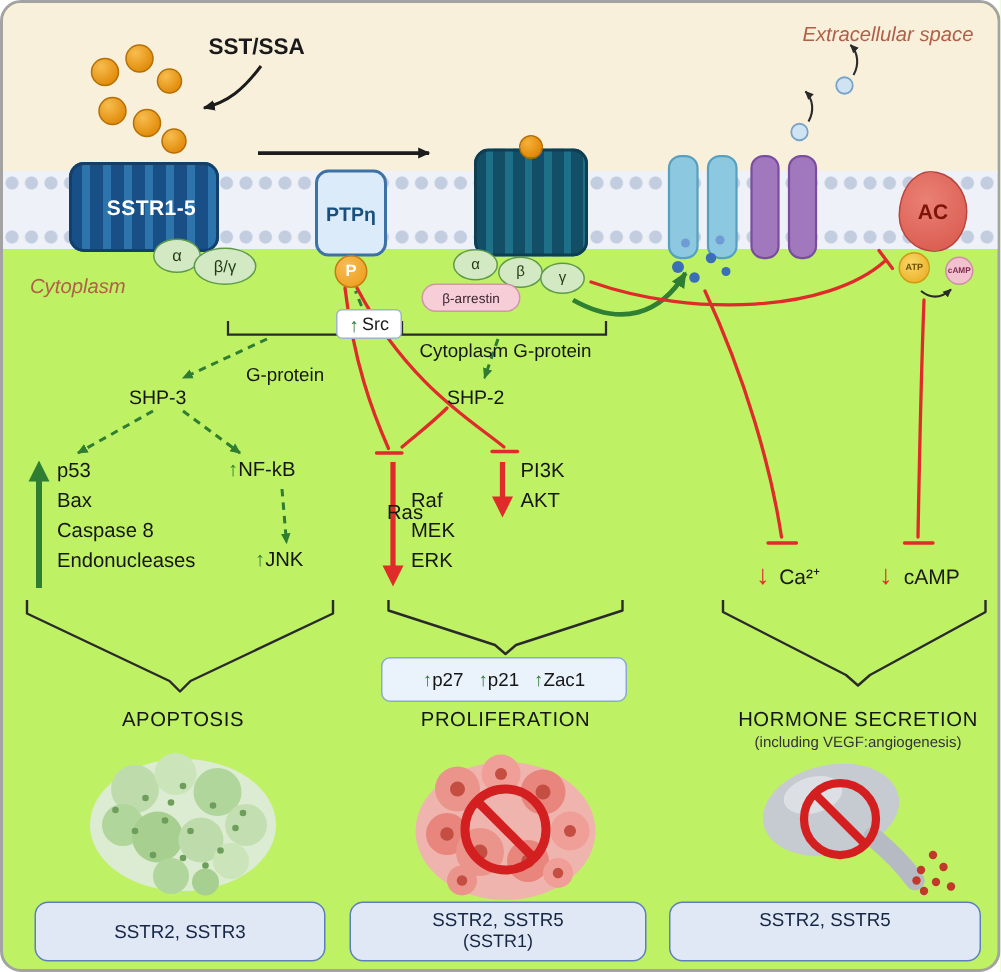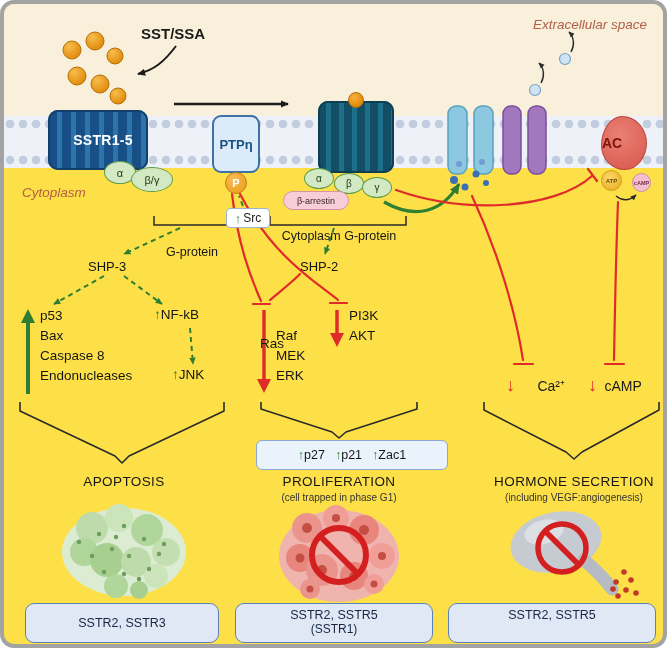--- a/index.html
+++ b/index.html
@@ -1,18 +1,18 @@
 <!DOCTYPE html>
 <html><head>
 <meta charset="utf-8">
 <style>
   * { margin:0; padding:0; box-sizing:border-box; }
   html,body { background:#ffffff; font-family:"Liberation Sans", sans-serif; }
-  .canvas { position:relative; width:667px; height:648px; background:#fde047;
-            border:4px solid #a3a3a3; border-radius:14px; overflow:hidden; }
+  .canvas { position:relative; width:667px; height:648px; background:#bef264;
+            border:2px solid #a3a3a3; border-radius:14px; overflow:hidden; }
   .abs { position:absolute; }
   .bg-extra { position:absolute; left:0; top:0; width:667px; height:113px; background:#f8f0da; }
   .membrane { position:absolute; left:0; top:112px; width:667px; height:52px;
     background-color:#eef1f8;
     background-image:
       radial-gradient(circle at 6px 8px,  #c3cde0 4px, rgba(0,0,0,0) 4.7px),
       radial-gradient(circle at 6px 44px, #c3cde0 4px, rgba(0,0,0,0) 4.7px);
     background-size:13px 52px; }
   svg.layer { position:absolute; left:0; top:0; }
   .ital-region { font-style:italic; color:#b06048; font-size:13.5px; }
@@ -33,21 +33,21 @@
          color:#17507f; font-size:13px; font-weight:bold; }
   .pcircle { background:radial-gradient(circle at 35% 30%, #f7bc55, #eb9b16);
          border:1.5px solid #c57d10; border-radius:50%; color:#fff; font-weight:bold; font-size:11px;
          display:flex; align-items:center; justify-content:center; }
   .srcbox { background:#ffffff; border:1px solid #9fb3cc; border-radius:4px;
          display:flex; align-items:center; justify-content:center; gap:2px; font-size:12px; color:#1a1a1a; }
   .arrestin { background:#f7cdd8; border:1.5px solid #d495a8; border-radius:10px;
          display:flex; align-items:center; justify-content:center; font-size:9px; color:#3a2430; }
   .acshape { background:radial-gradient(circle at 40% 35%, #ea8075, #d8564a);
          border:1.5px solid #b8463c; border-radius:46% 54% 48% 52% / 55% 50% 50% 45%;
-         display:flex; align-items:center; justify-content:flex-start;
+         display:flex; align-items:center; justify-content:center;
          color:#7d1408; font-weight:bold; font-size:14px; }
   .atp  { background:radial-gradient(circle at 40% 35%, #f8d968, #eaa71c); border:1px solid #d29b14;
          border-radius:50%; display:flex; align-items:center; justify-content:center;
          font-size:6px; font-weight:bold; color:#6d4d00; }
   .campc{ background:#f3c0cf; border:1px solid #cf8fa5; border-radius:50%;
          display:flex; align-items:center; justify-content:center;
          font-size:5.5px; font-weight:bold; color:#7c2c4a; }
   .bracket-label { font-size:12.5px; color:#161616; text-align:center; }
   .shp { font-size:13px; color:#141414; }
   .gene { font-size:13.5px; color:#161616; white-space:nowrap; }
@@ -316,36 +316,35 @@
 
   <div class="abs gene" style="left:256px; top:304px;margin-top:28px;">Ras</div>
   <div class="abs gene" style="left:272px; top:324px;">Raf</div>
   <div class="abs gene" style="left:272px; top:344px;">MEK</div>
   <div class="abs gene" style="left:272px; top:364px;">ERK</div>
   <div class="abs gene" style="left:345px; top:304px;">PI3K</div>
   <div class="abs gene" style="left:345px; top:324px;">AKT</div>
 
   <div class="abs" style="left:502px; top:371px;">
     <span class="down" style="font-size:18px;">↓</span>
-    <span class="txt" style="font-size:14px; margin-left:18px;">Ca²⁺</span>
+    <span class="txt" style="font-size:14px; margin-left:2px;">Ca²⁺</span>
   </div>
   <div class="abs" style="left:584px; top:371px;">
     <span class="down" style="font-size:18px;">↓</span>
     <span class="txt" style="font-size:14px; margin-left:3px;">cAMP</span>
   </div>
 
-  <div class="abs cdkbox" style="left:252px; top:436px; width:192px; height:30px;">
+  <div class="abs cdkbox" style="left:252px; top:436px; width:164px; height:30px;">
     <span><span class="up">↑</span><span>p27</span></span>
     <span><span class="up">↑</span><span>p21</span></span>
     <span><span class="up">↑</span><span>Zac1</span></span>
   </div>
 
   <div class="abs title" style="left:38px; top:470px; width:164px;">APOPTOSIS</div>
   <div class="abs title" style="left:253px; top:470px; width:164px;">PROLIFERATION</div>
-  <div class="abs subtitle" style="left:245px; top:488px; width:180px;">(cell trapped in phase G1)</div>
   <div class="abs title" style="left:478px; top:470px; width:184px;">HORMONE SECRETION</div>
   <div class="abs subtitle" style="left:478px; top:488px; width:184px;">(including VEGF:angiogenesis)</div>
 
   <div class="abs rbox" style="left:21px; top:599px; width:194px; height:40px; line-height:38px;">
     <span>SSTR2, SSTR3</span>
   </div>
   <div class="abs rbox" style="left:231px; top:599px; width:198px; height:40px; padding-top:4px;">
     <div>SSTR2, SSTR5</div>
     <div style="font-size:12px;">(SSTR1)</div>
   </div>

